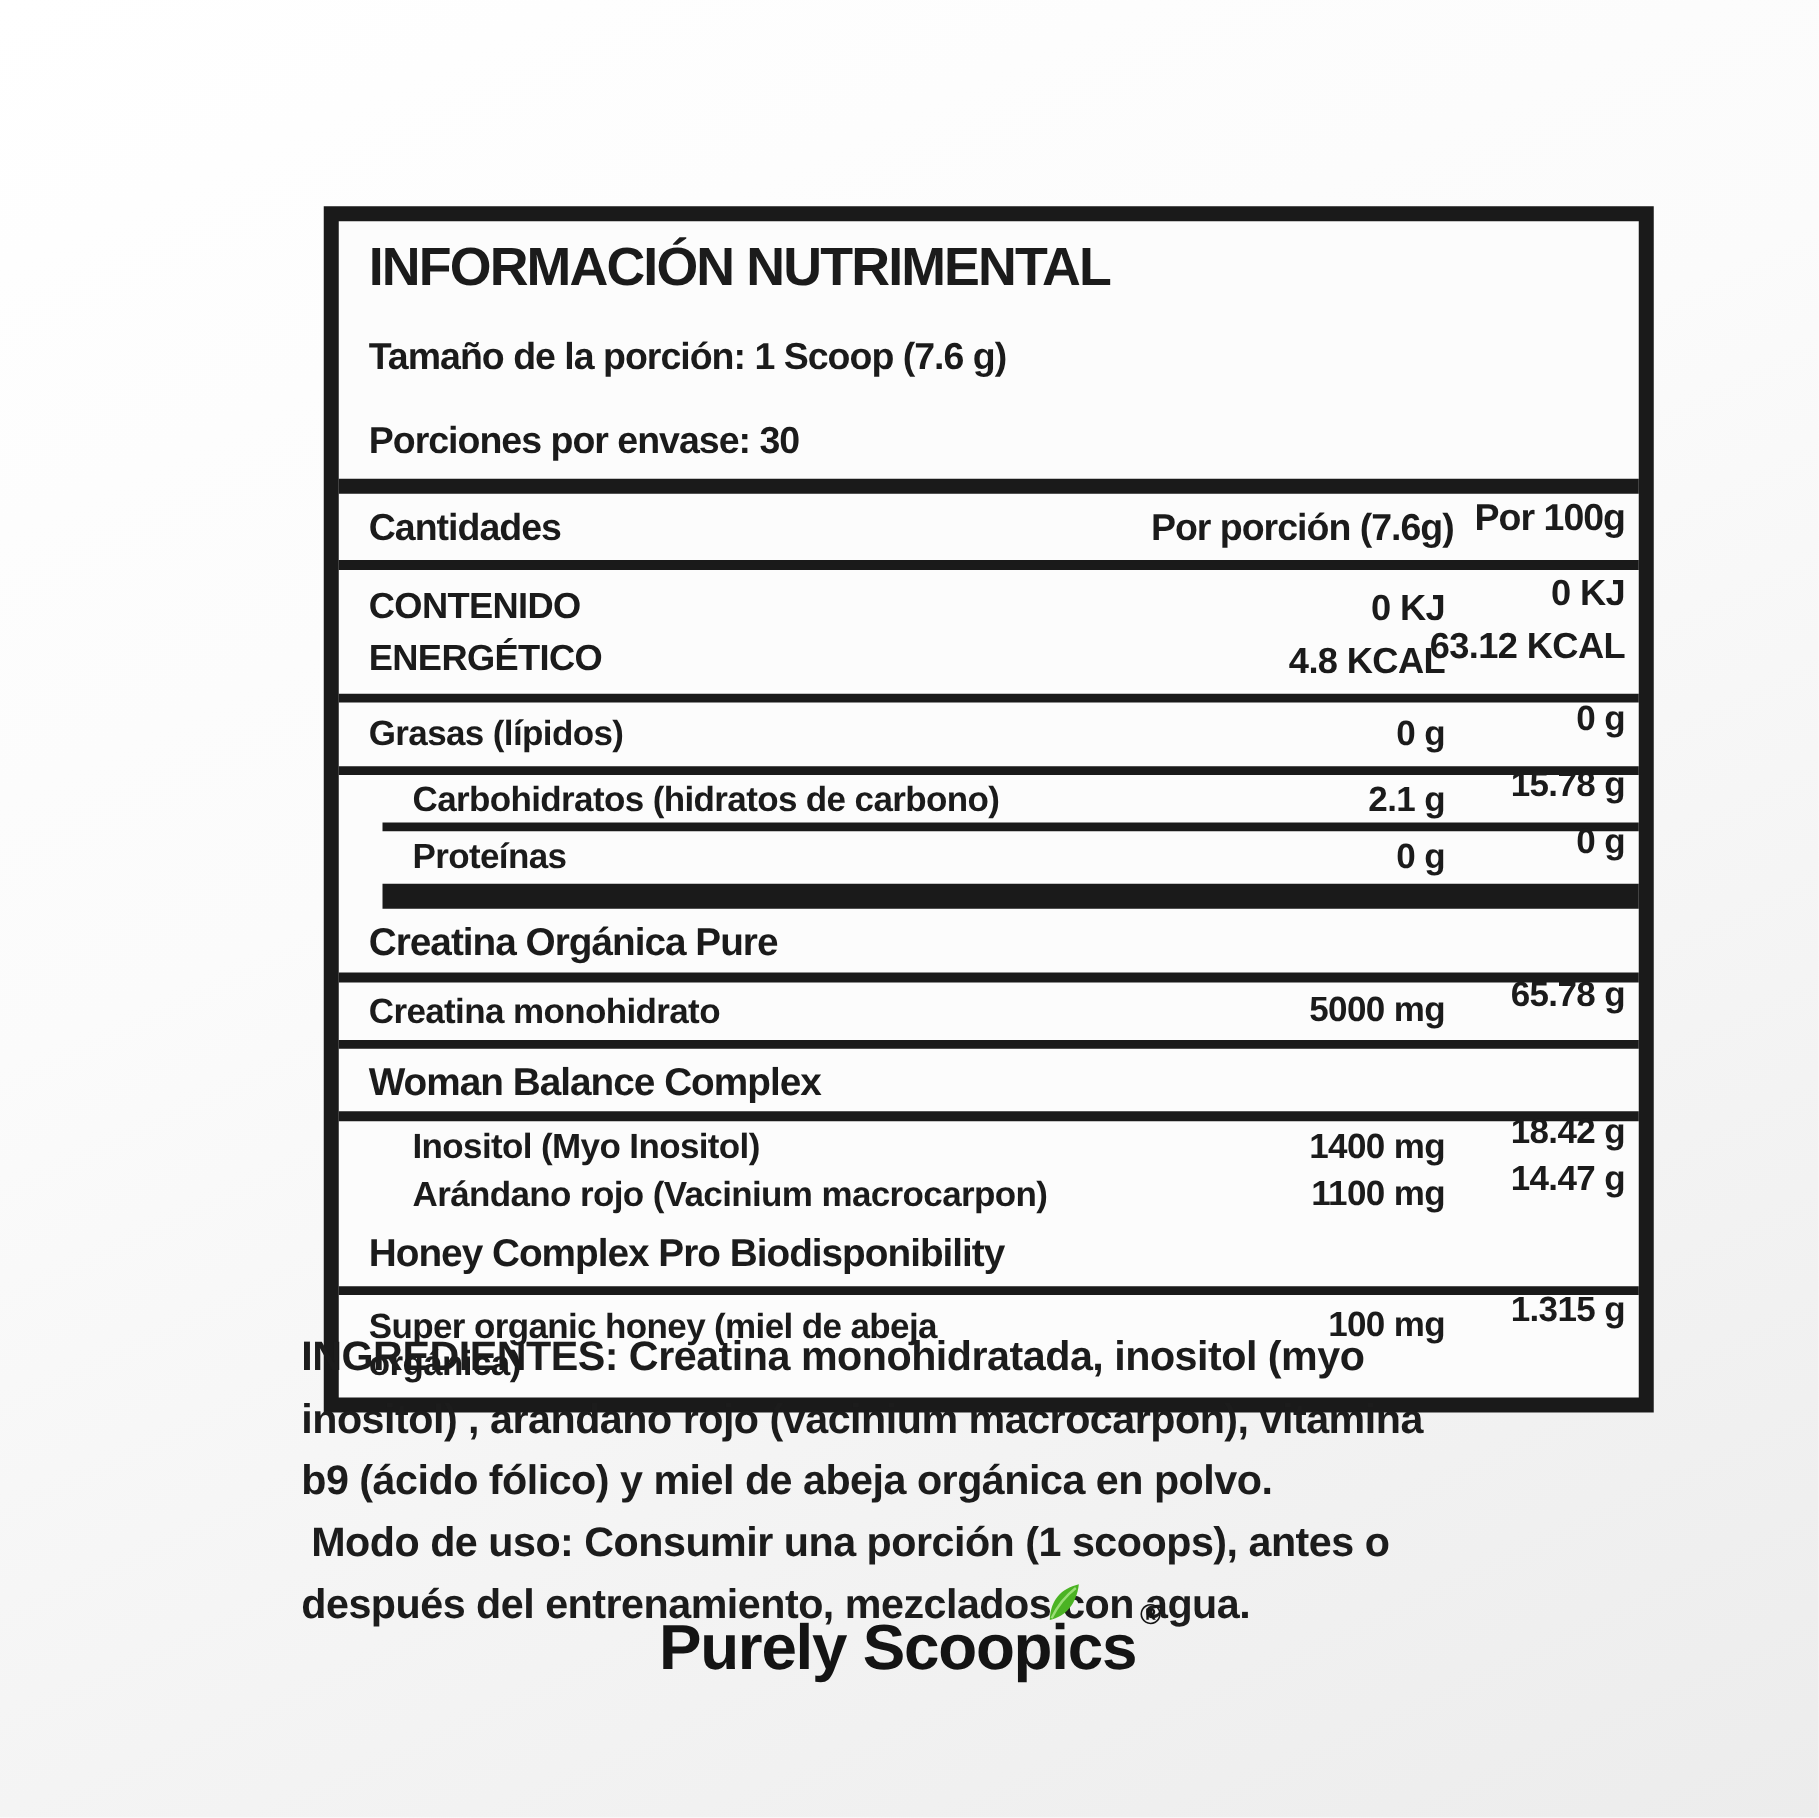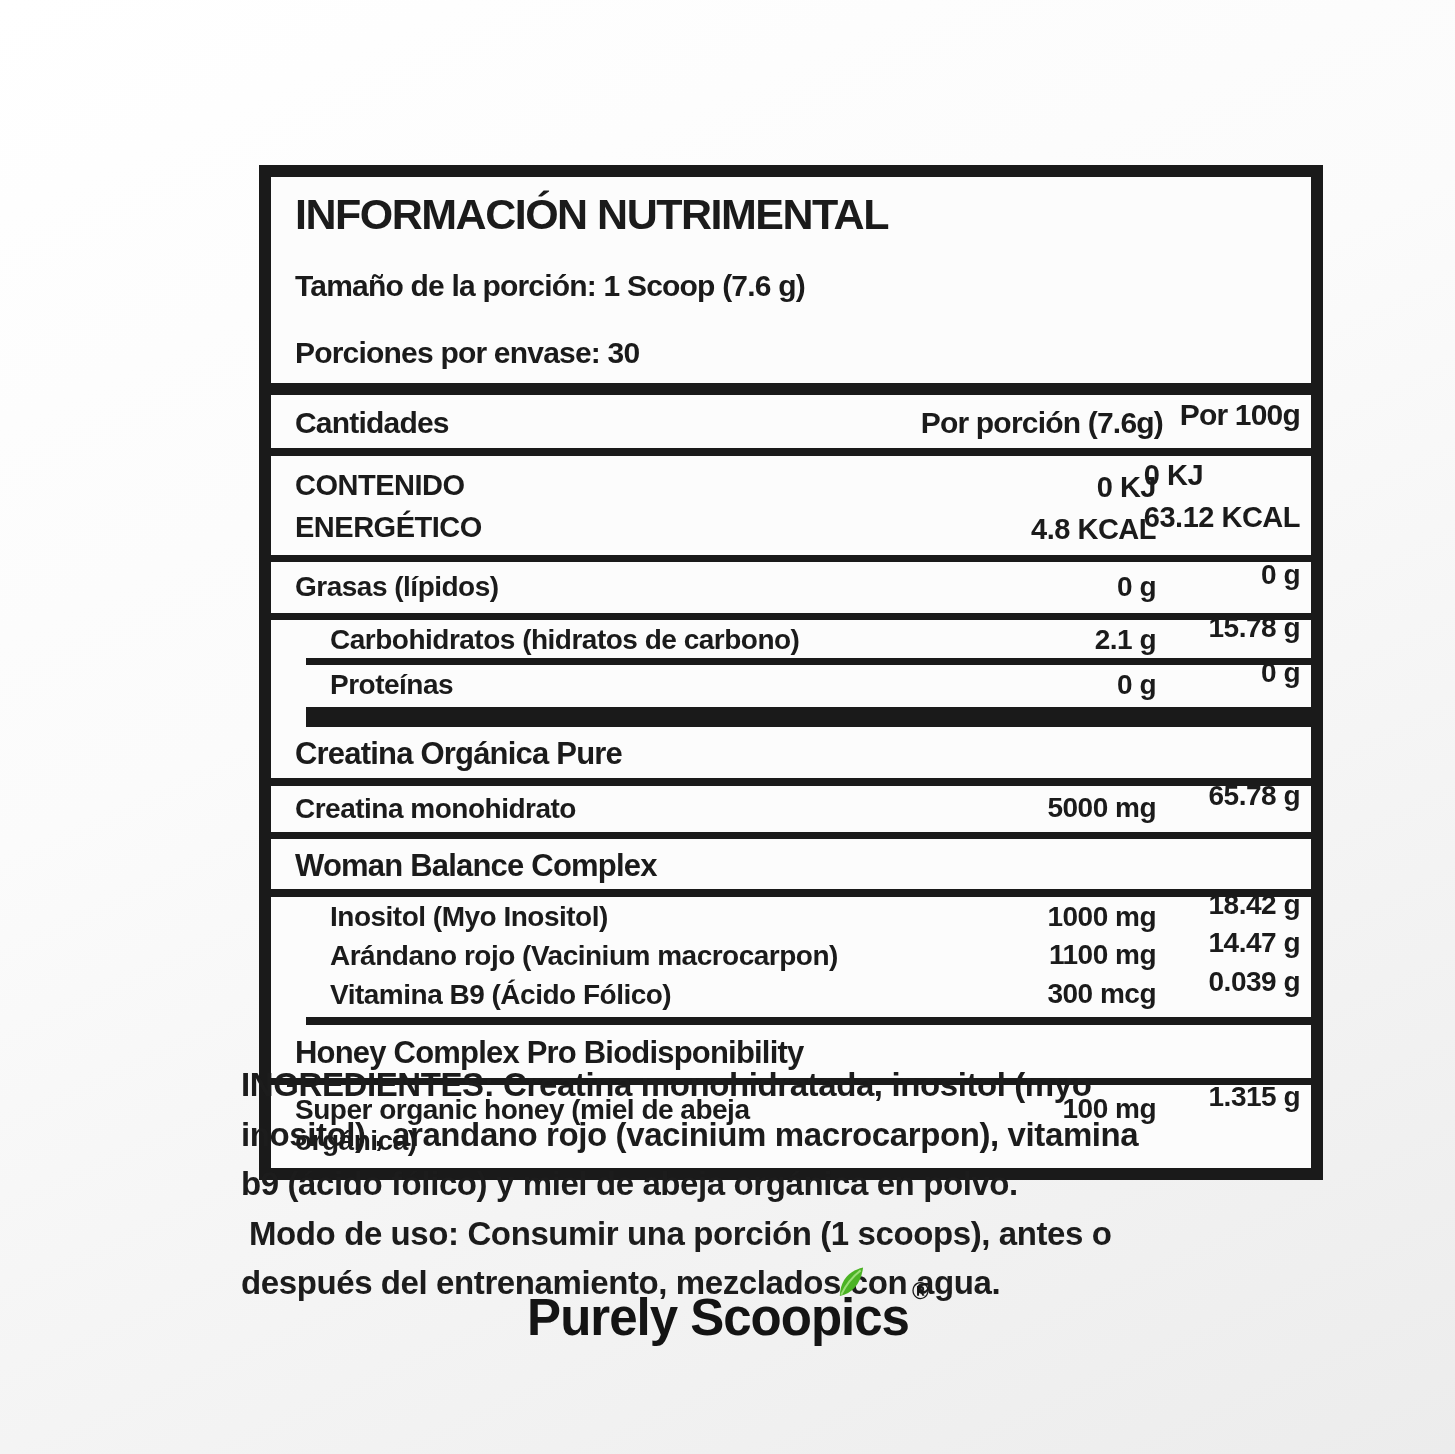--- a/index.html
+++ b/index.html
@@ -15,21 +15,21 @@
   .panel{
     position:absolute;left:259px;top:165px;width:1064px;
     box-sizing:border-box;border:12px solid #1a1a1a;background:#fcfcfc;
   }
   .panel-head{padding:16px 16px 12px 24px;border-bottom:12px solid #1a1a1a;}
   .panel-title{font-size:43px;font-weight:800;letter-spacing:-1.5px;line-height:1.0;margin:0 0 4px 0;}
   .panel-sub{font-size:30px;font-weight:700;letter-spacing:-0.8px;line-height:1.18;margin-top:32px;}
   .row{position:relative;padding:8px 10px 7px 24px;font-size:28px;font-weight:700;letter-spacing:-0.5px;line-height:1.1;}
   .row .lbl{display:inline-block;max-width:560px;}
   .v2{position:absolute;right:155px;top:7px;white-space:nowrap;text-align:right;}
-  .v3{position:absolute;right:11px;top:-5px;white-space:nowrap;text-align:left;}
+  .v3{position:absolute;right:11px;top:-5px;white-space:nowrap;text-align:right;}
   .cols{padding:11px 10px 9px 24px;font-size:30px;font-weight:800;letter-spacing:-0.8px;}
   .cols .v2{right:148px;top:11px;}
   .cols .v3{top:3px;}
   .energy{min-height:84px;font-size:29px;line-height:1.45;text-transform:uppercase;}
   .energy .lines span{display:block;}
   .energy .v2{top:10px;line-height:1.45;}
   .energy .v3{top:-2px;line-height:1.45;}
   .sect{padding:9px 10px 6px 24px;font-size:31px;font-weight:800;letter-spacing:-0.8px;line-height:1.15;}
   .bb7{border-bottom:7px solid #1a1a1a;}
   .bb8{border-bottom:8px solid #1a1a1a;}
@@ -107,35 +107,30 @@
     <div class="row bb7">
       <span class="lbl">Creatina monohidrato</span>
       <span class="v2">5000 mg</span>
       <span class="v3">65.78 g</span>
     </div>
 
     <div class="sect bb8">Woman Balance Complex</div>
 
     <div class="row tight">
       <span class="lbl">Inositol (Myo Inositol)</span>
-      <span class="v2" style="top:5px;">1000 mg</span>
+      <span class="v2" style="top:5px;">1400 mg</span>
       <span class="v3" style="top:-7px;">18.42 g</span>
     </div>
 
     <div class="row tight">
       <span class="lbl">Arándano rojo (Vacinium macrocarpon)</span>
       <span class="v2" style="top:4px;">1100 mg</span>
       <span class="v3" style="top:-8px;">14.47 g</span>
     </div>
 
-    <div class="row bb8 tight" style="padding-bottom:6px;">
-      <span class="lbl">Vitamina B9 (Ácido Fólico)</span>
-      <span class="v2" style="top:4px;">300 mcg</span>
-      <span class="v3" style="top:-8px;">0.039 g</span>
-    </div>
 
     <div class="sect bb7" style="padding-top:10px;padding-bottom:8px;">Honey Complex Pro Biodisponibility</div>
 
     <div class="row" style="padding-top:10px;padding-bottom:11px;">
       <span class="lbl">Super organic honey (miel de abeja orgánica)</span>
       <span class="v2" style="top:9px;">100 mg</span>
       <span class="v3" style="top:-3px;">1.315 g</span>
     </div>
 
   </div>

